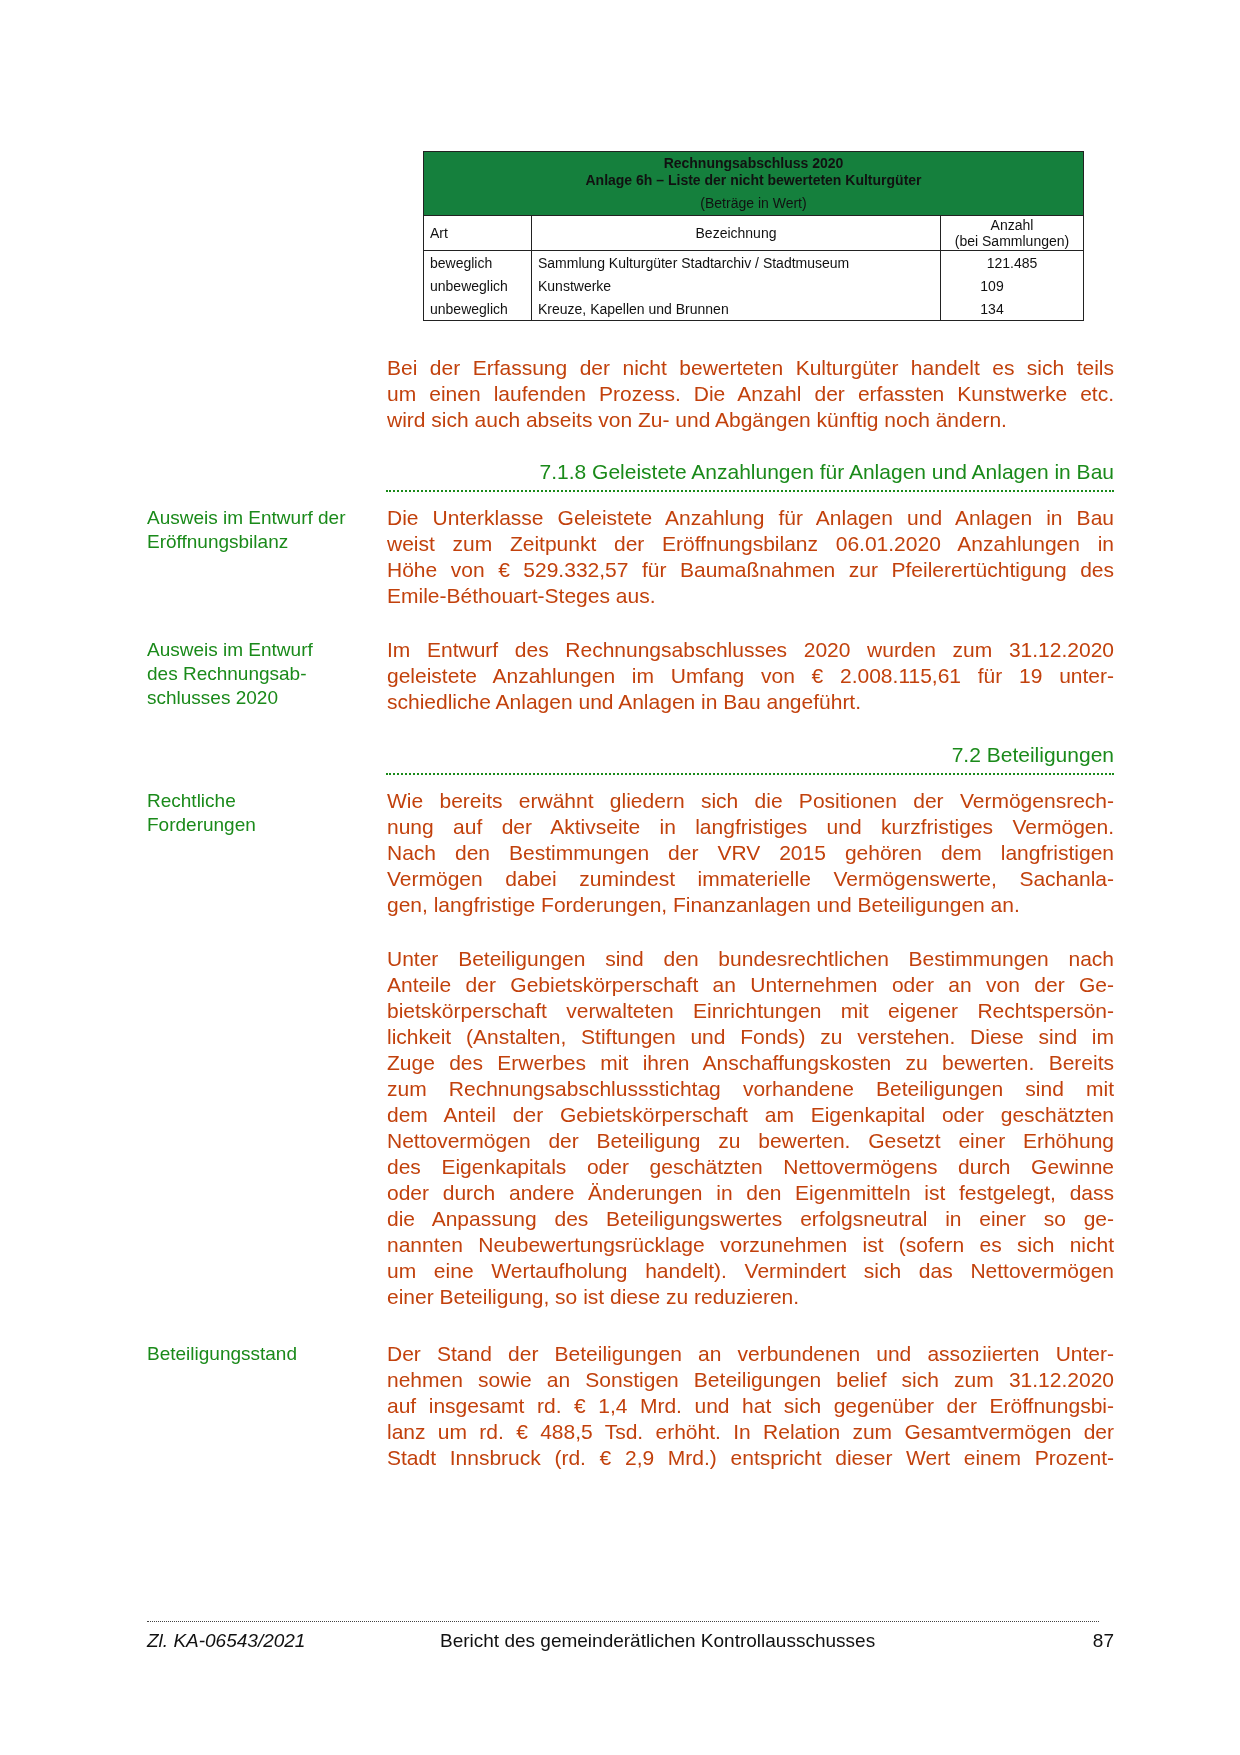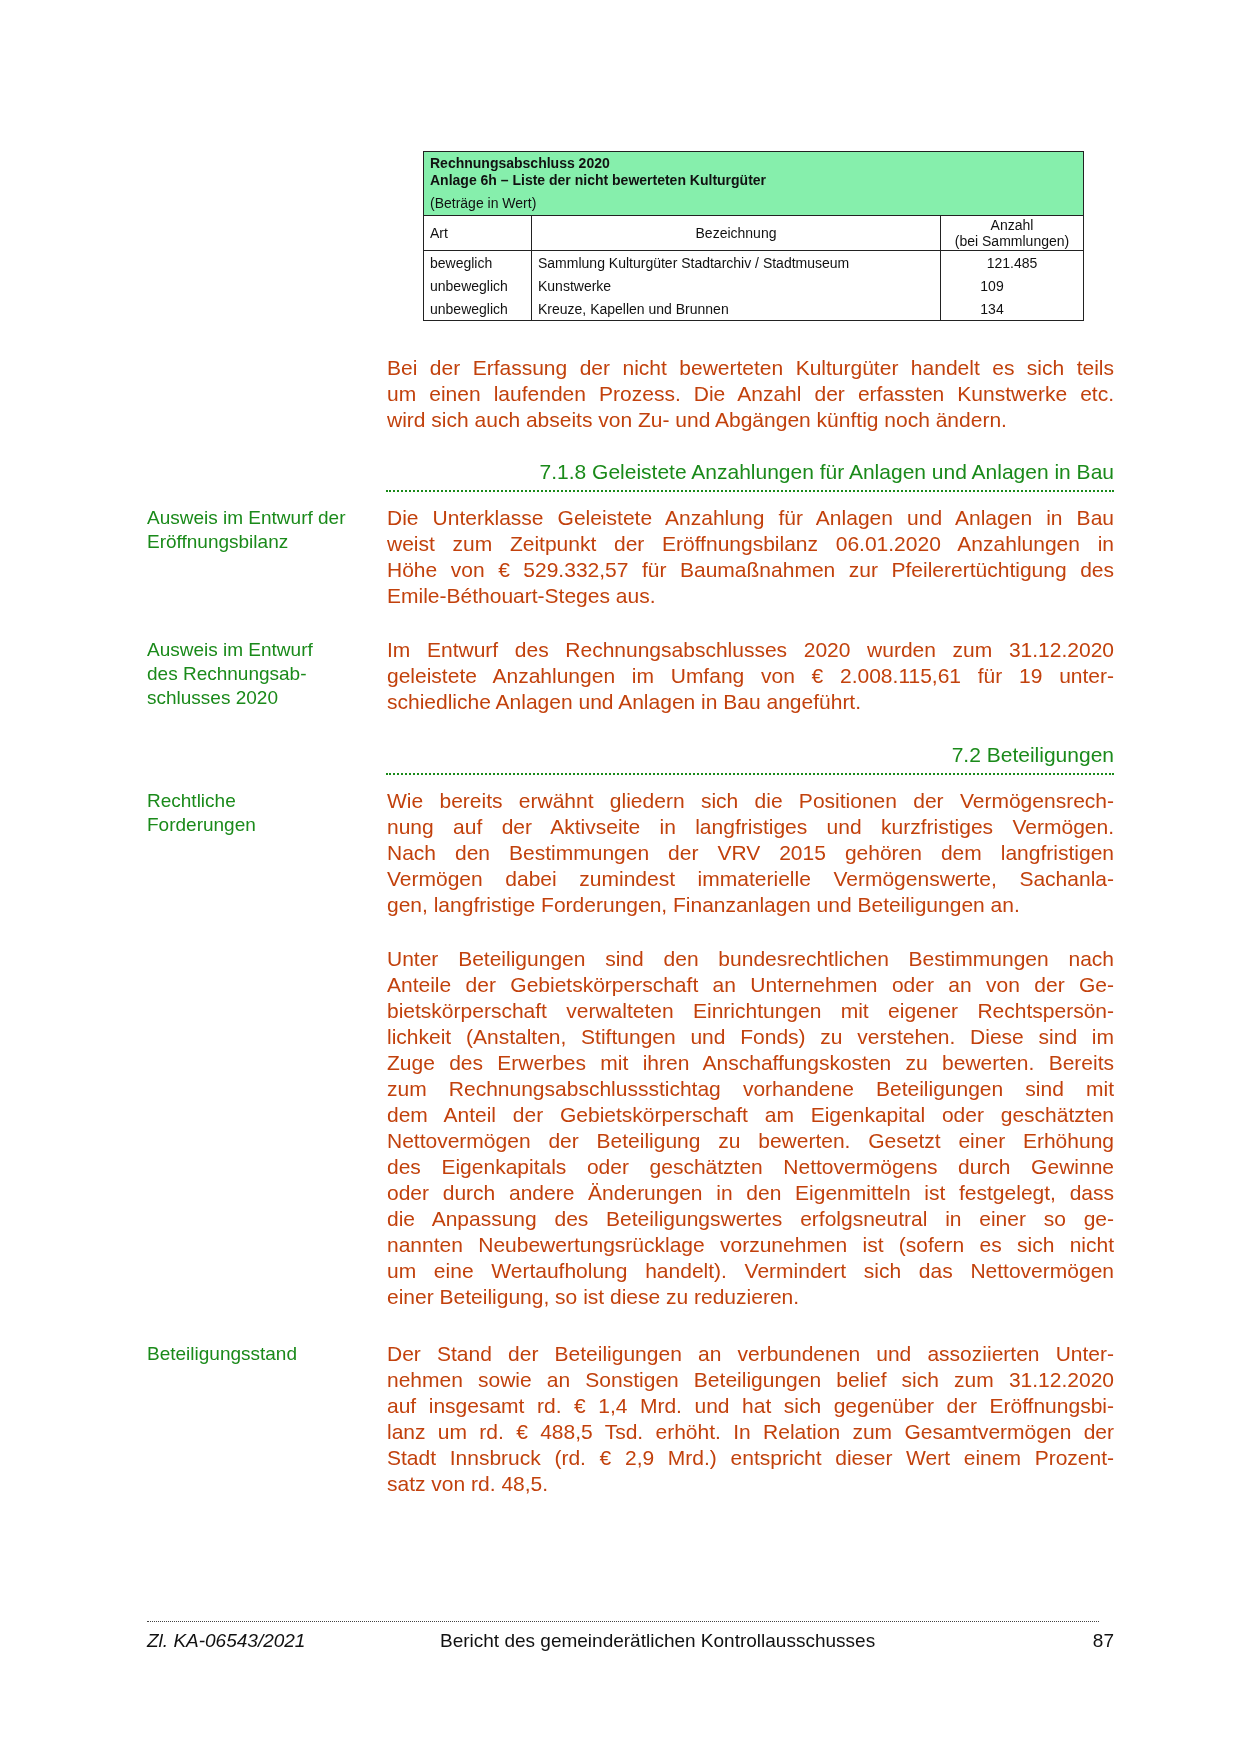--- a/index.html
+++ b/index.html
@@ -3,21 +3,21 @@
 <meta charset="utf-8">
 <style>
   html, body { margin: 0; padding: 0; background: #ffffff; }
   body { width: 1240px; height: 1755px; position: relative; overflow: hidden;
          font-family: "Liberation Sans", sans-serif; color: #111; }
 
   
   .tbl { position: absolute; left: 423px; top: 151px; width: 661px;
          border-collapse: collapse; font-size: 14px; border: 1.5px solid #222; }
   .tbl td { border: 1px solid #222; padding: 0 6px; height: 23px; }
-  .tbl .head { background: #86efac; text-align: left; border-bottom: 1.5px solid #222; }
+  .tbl .head { background: #15803d; text-align: center; border-bottom: 1.5px solid #222; }
   .tbl .head .t1 { font-weight: bold; font-size: 14px; line-height: 17px; padding-top: 3px; }
   .tbl .head .t2 { font-weight: bold; font-size: 14px; line-height: 17px; }
   .tbl .head .t3 { font-size: 14px; line-height: 17px; padding-top: 6px; padding-bottom: 3px; }
   .tbl .colhdr td { height: 34px; }
   .tbl .c-art { width: 95px; margin-left: 12px; }
   .tbl .c-num { width: 130px; text-align: center; line-height: 16px; }
   .tbl .body-row td { border-top: none; border-bottom: none; }
   .tbl .num { text-align: center; padding-right: 46px; }
   .tbl .num.first { text-align: center; padding-right: 6px; }
   .tbl .c-bez-h { text-align: center; }
@@ -143,19 +143,18 @@
 
 <div class="side" style="top:1342px;">
   <div>Beteiligungsstand</div>
 </div>
 <div class="para" style="top:1341px;">
   <span class="ln">Der Stand der Beteiligungen an verbundenen und assoziierten Unter-</span>
   <span class="ln">nehmen sowie an Sonstigen Beteiligungen belief sich zum 31.12.2020</span>
   <span class="ln">auf insgesamt rd. € 1,4 Mrd. und hat sich gegenüber der Eröffnungsbi-</span>
   <span class="ln">lanz um rd. € 488,5 Tsd. erhöht. In Relation zum Gesamtvermögen der</span>
   <span class="ln">Stadt Innsbruck (rd. € 2,9 Mrd.) entspricht dieser Wert einem Prozent-</span>
-  <span class="ln last">satz von rd. 48,5.</span>
 </div>
 
 <div class="foot-rule"></div>
 <div class="footer" style="left:147px;font-style:italic;">Zl. KA-06543/2021</div>
 <div class="footer" style="left:440px;">Bericht des gemeinderätlichen Kontrollausschusses</div>
 <div class="footer" style="right:126px;">87</div>
 
 </body></html>

